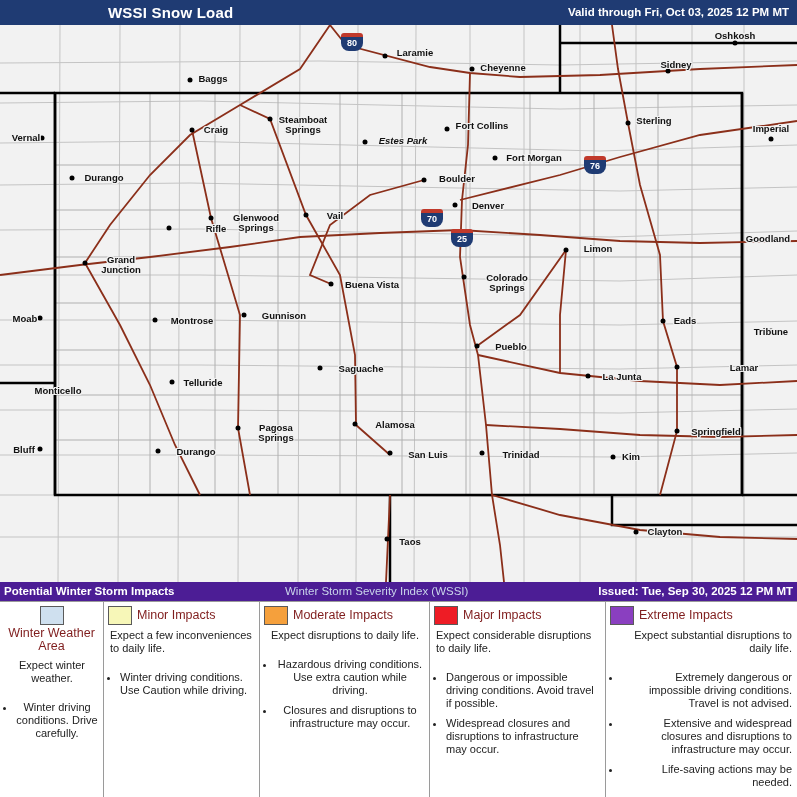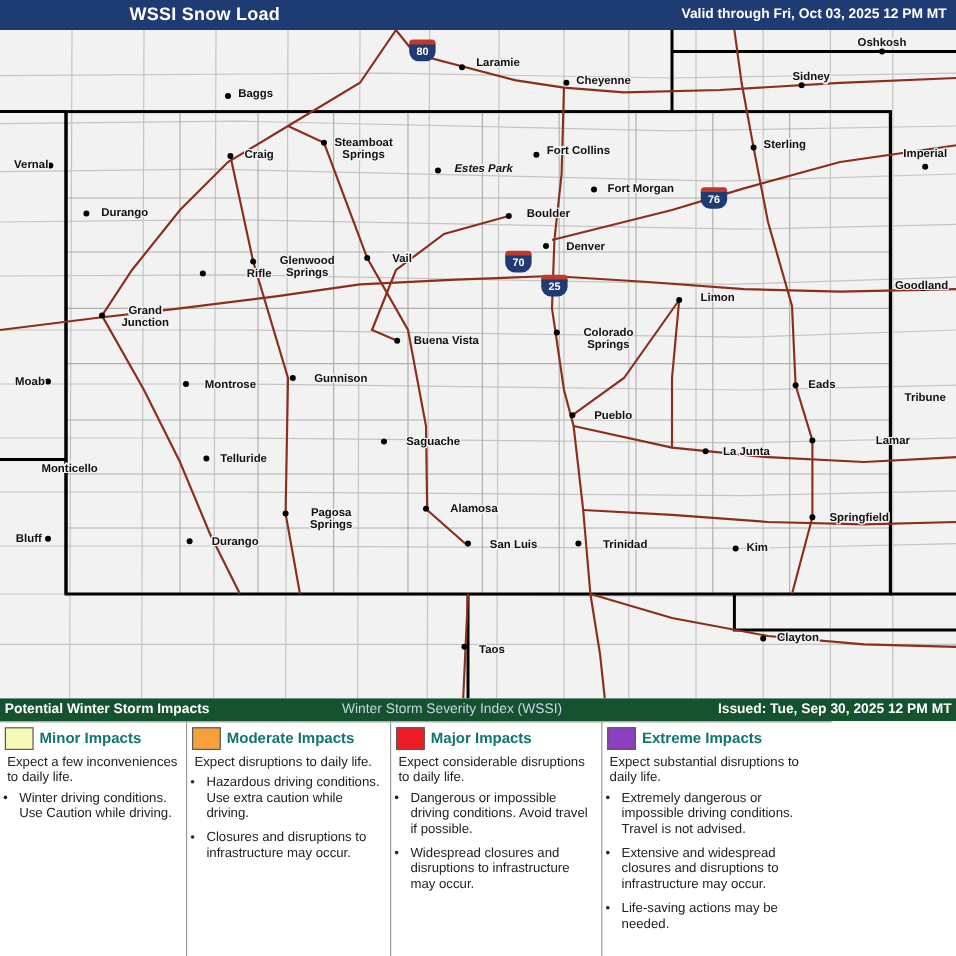--- a/index.html
+++ b/index.html
@@ -172,21 +172,21 @@
     border-radius: 0 0 50% 50%;
   }
 
   
   .subbar {
     position: absolute;
     left: 0;
     top: 582px;
     width: 797px;
     height: 19px;
-    background: #14532d;
+    background: #4c1d95;
     color: #ffffff;
     font-size: 11.5px;
     font-weight: bold;
   }
   .subbar-left  { position: absolute; left: 4px;  top: 3px; }
   .subbar-mid   { position: absolute; left: 285px; top: 3px; color: #c9d4ea; font-weight: normal; }
   .subbar-right { position: absolute; right: 4px; top: 3px; }
 
   
   .legend {
@@ -212,48 +212,48 @@
     gap: 5px;
     padding: 4px 4px 2px 4px;
   }
   .leg-swatch {
     width: 22px; height: 17px;
     border: 1px solid #5a5a5a;
     flex: 0 0 auto;
   }
   .leg-title {
     font-size: 12.5px;
-    font-weight: bold;
-    color: #0f766e;
+    font-weight: normal;
+    color: #7f1d1d;
     line-height: 13px;
   }
   .leg-desc {
     font-size: 11px;
     color: #222;
     line-height: 13px;
     padding: 2px 5px 0 6px;
   }
   .leg-bullets {
-    margin: 4px 0 0 0;
+    margin: 16px 0 0 0;
     padding: 0 5px 0 16px;
     font-size: 11px;
     color: #222;
     line-height: 13px;
   }
   .leg-bullets li { margin-bottom: 7px; }
 
   
   .col-winter { width: 104px; text-align: center; }
   .col-winter .leg-head { flex-direction: column; gap: 2px; padding-top: 4px; }
   .col-winter .leg-title { font-size: 12.5px; }
   .col-winter .leg-desc { text-align: center; padding-top: 4px; }
   .col-minor    { width: 156px; }
-  .col-moderate { width: 170px; }
+  .col-moderate { width: 170px; text-align: center; }
   .col-major    { width: 176px; }
-  .col-extreme  { width: 191px; }
+  .col-extreme  { width: 191px; text-align: right; }
 </style>
 </head>
 <body>
 
 <div id="app">
 
   <div class="header">
     <div class="header-title">WSSI Snow Load</div>
     <div class="header-valid">Valid through Fri, Oct 03, 2025 12 PM MT</div>
   </div>
@@ -471,20 +471,30 @@
 
   </div>
 
   <div class="subbar">
     <div class="subbar-left">Potential Winter Storm Impacts</div>
     <div class="subbar-mid">Winter Storm Severity Index (WSSI)</div>
     <div class="subbar-right">Issued: Tue, Sep 30, 2025 12 PM MT</div>
   </div>
 
   <div class="legend" id="legend">
+      <div class="leg-col col-winter">
+        <div class="leg-head">
+          <div class="leg-swatch" style="background: rgb(207, 224, 239);"></div>
+          <div class="leg-title">Winter Weather Area</div>
+        </div>
+        <div class="leg-desc">Expect winter weather.</div>
+        <ul class="leg-bullets">
+          <li>Winter driving conditions. Drive carefully.</li>
+        </ul>
+      </div>
       <div class="leg-col col-minor">
         <div class="leg-head">
           <div class="leg-swatch" style="background: rgb(247, 247, 184);"></div>
           <div class="leg-title">Minor Impacts</div>
         </div>
         <div class="leg-desc">Expect a few inconveniences to daily life.</div>
         <ul class="leg-bullets">
           <li>Winter driving conditions. Use Caution while driving.</li>
         </ul>
       </div>

